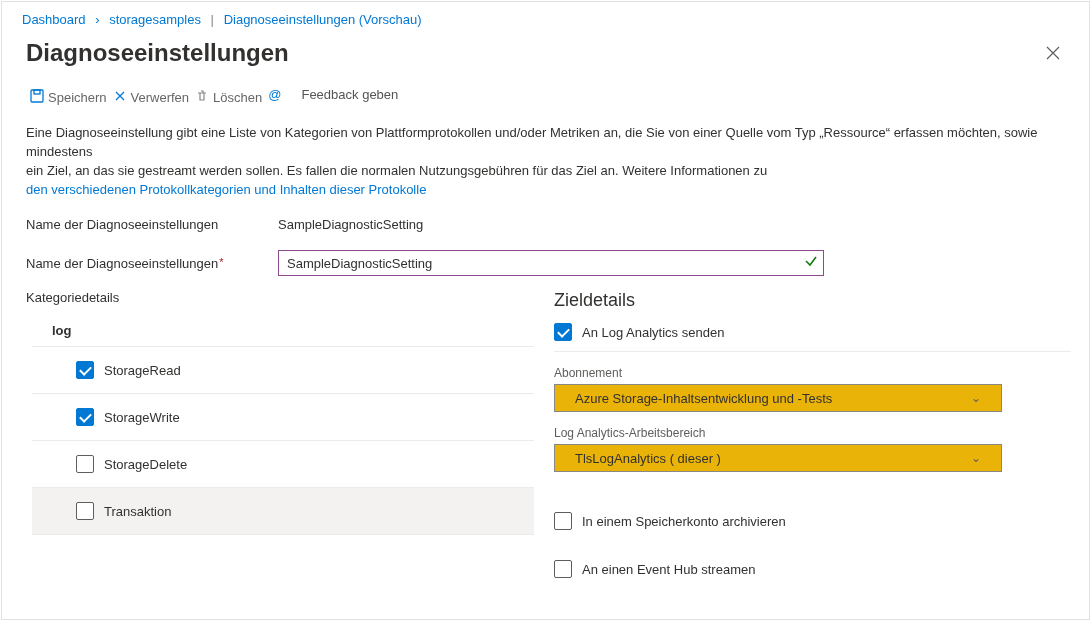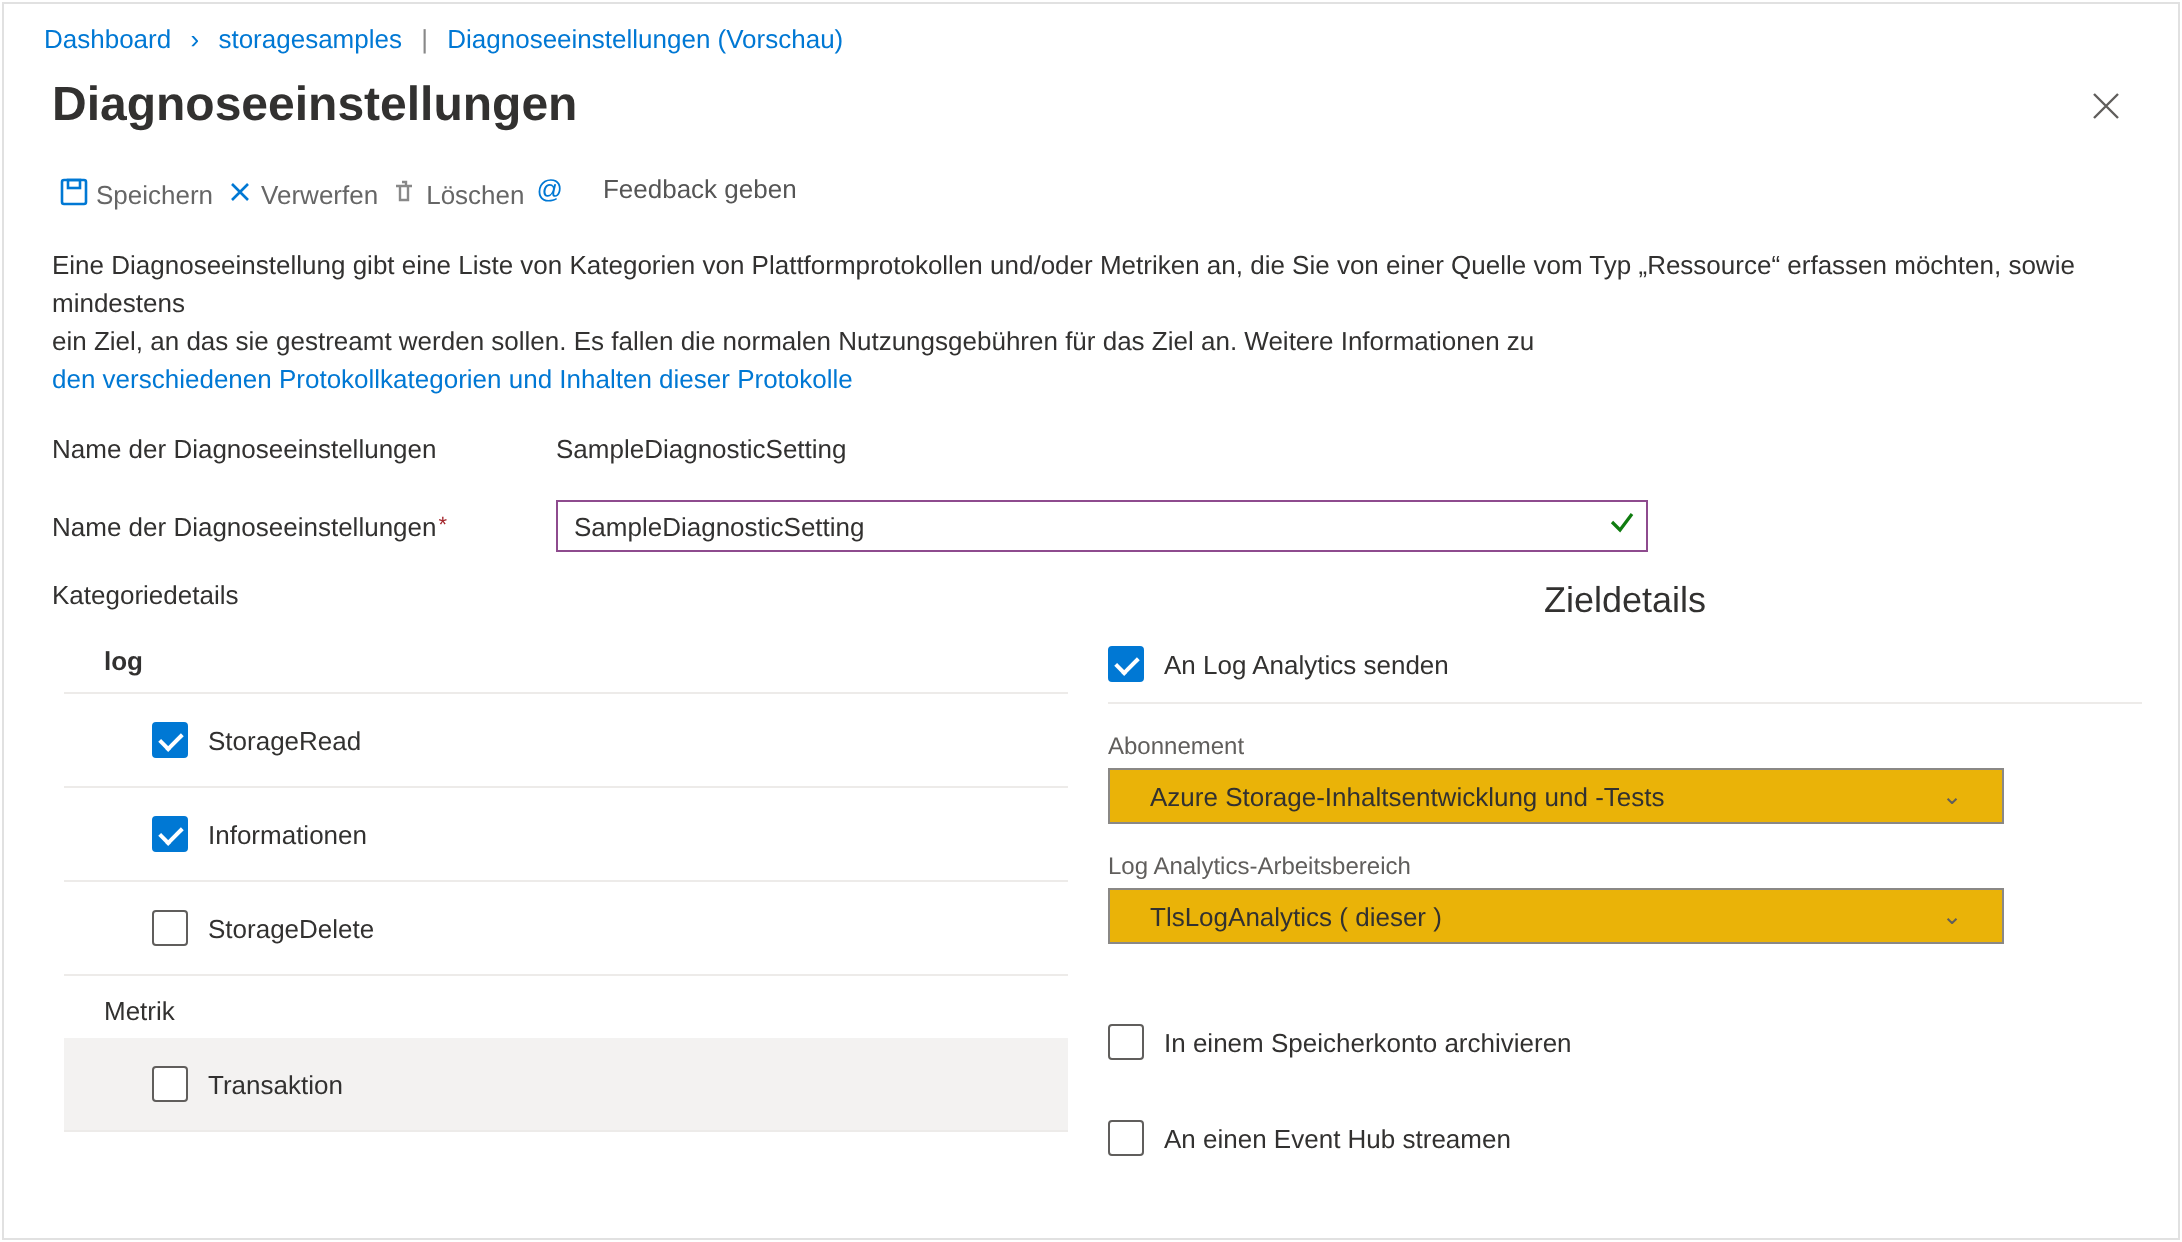--- a/index.html
+++ b/index.html
@@ -78,21 +78,21 @@
     color: #107c10; font-size: 14px;
   }
   .columns {
     display: flex; gap: 20px; padding: 14px 18px 0 24px;
   }
   .col-left { width: 508px; }
   .col-right { flex: 1; }
   .section-title {
     font-size: 13px; color: #323130; margin-bottom: 10px;
   }
-  .section-title.big { font-size: 18px; font-weight: 400; margin-bottom: 12px; text-align: center; }
+  .section-title.big { font-size: 18px; font-weight: 400; margin-bottom: 12px; }
   .group-head {
     font-size: 13px; font-weight: 600; color: #323130;
     padding: 8px 8px 8px 20px;
     border-bottom: 1px solid #edebe9;
   }
   .check-row {
     display: flex; align-items: center;
     padding: 14px 8px 14px 44px;
     border-bottom: 1px solid #edebe9;
   }
@@ -220,28 +220,27 @@
       <div class="section-title">Kategoriedetails</div>
       <div style="margin-left:6px;">
         <div class="group-head">log</div>
 
         <div class="check-row">
           <span class="chk checked"></span>
           <span class="chk-label">StorageRead</span>
         </div>
         <div class="check-row">
           <span class="chk checked"></span>
-          <span class="chk-label">Informationen</span>
+          <span class="chk-label">StorageWrite</span>
         </div>
         <div class="check-row">
           <span class="chk"></span>
           <span class="chk-label">StorageDelete</span>
         </div>
 
-        <div class="metric-head">Metrik</div>
         <div class="check-row shade">
           <span class="chk"></span>
           <span class="chk-label">Transaktion</span>
         </div>
       </div>
     </div>
 
     <div class="col-right">
       <div class="section-title big">Zieldetails</div>
 

